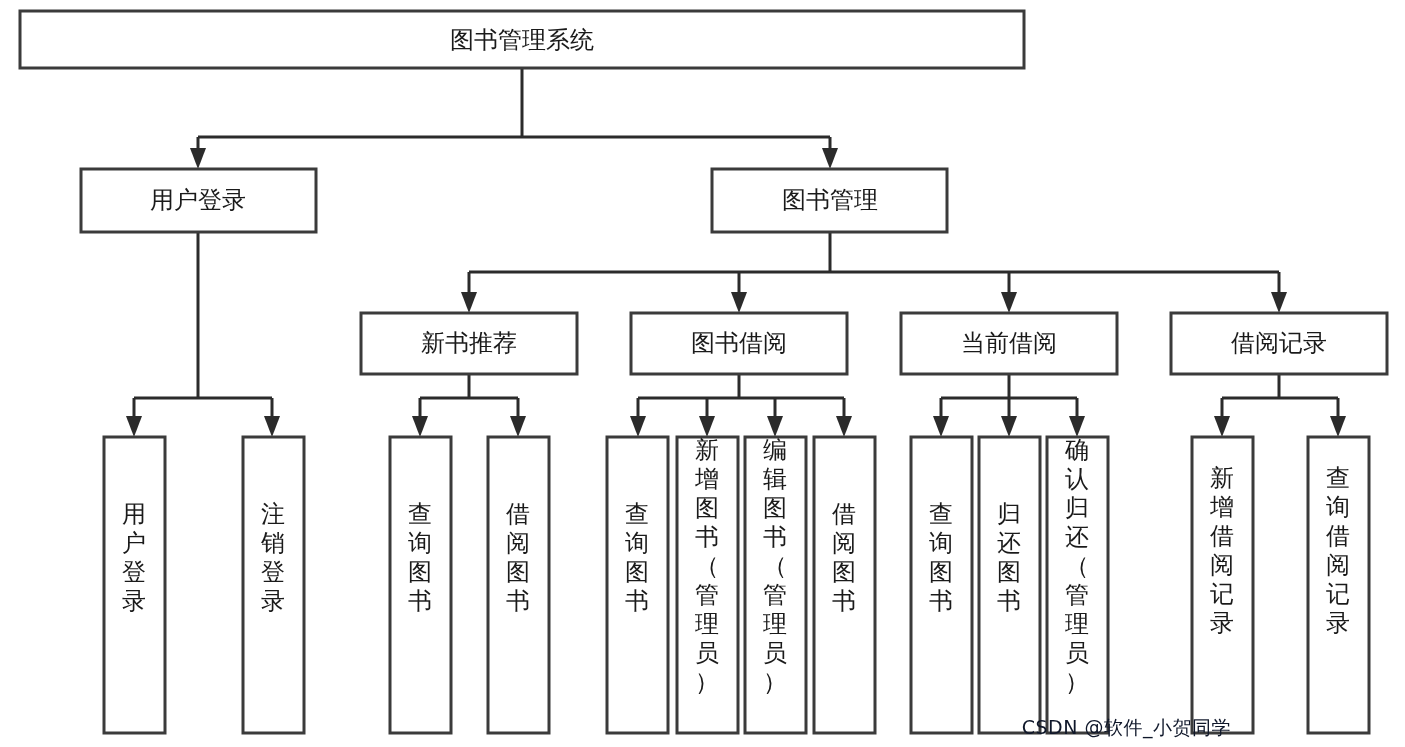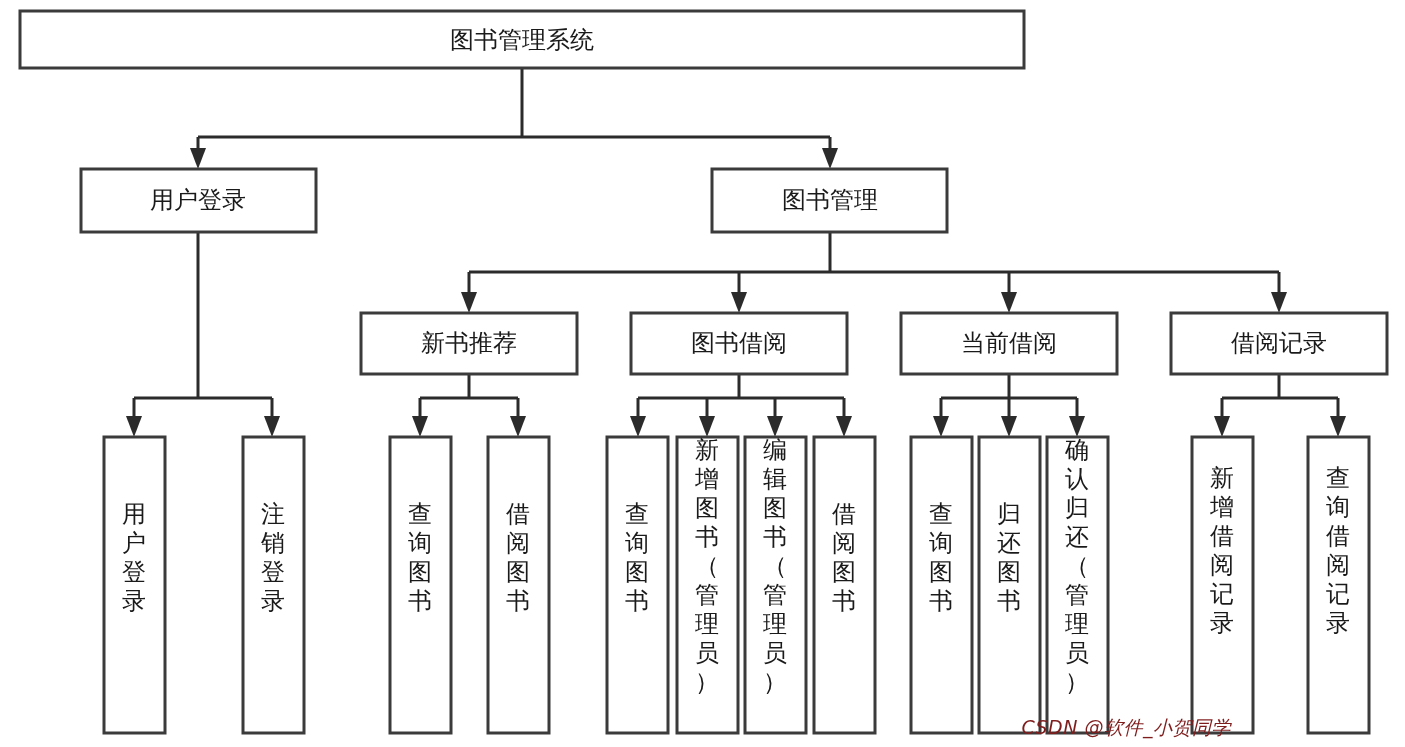--- a/index.html
+++ b/index.html
@@ -53,25 +53,24 @@
     font-family: "DejaVu Sans", "Liberation Sans", sans-serif;
     font-size: 24px;
     text-anchor: middle;
   }
   .watermark {
     position: absolute;
     right: 12px;
     bottom: 6px;
     font-family: "DejaVu Sans", "Liberation Sans", sans-serif;
     font-size: 19px;
-    color: #7f1d1d;
+    color: #0f172a;
     letter-spacing: 0.5px;
     white-space: nowrap;
     pointer-events: none;
-    font-style: italic;
   }
 </style>
 </head>
 <body>
 
 <div id="diagram-root">
   <svg class="flow" viewBox="0 0 1405 747" xmlns="http://www.w3.org/2000/svg">
 
     <g>
       <path class="connector" d="M522,68 L522,137"></path>

